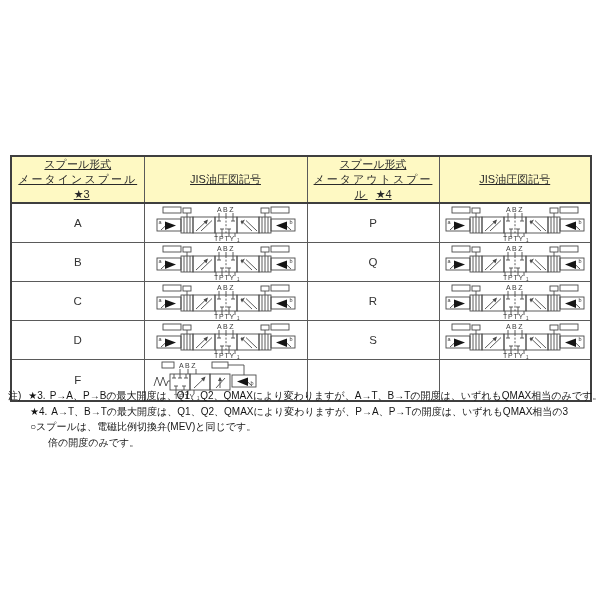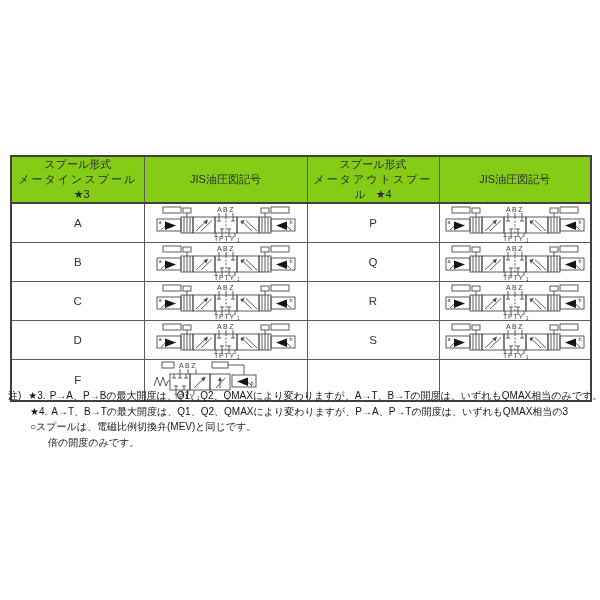--- a/index.html
+++ b/index.html
@@ -6,23 +6,23 @@
   body{width:600px;height:600px;font-family:"Liberation Sans","DejaVu Sans",sans-serif;color:#222;}
   .page{position:relative;width:600px;height:600px;overflow:hidden;background:#fff;}
 
   table.spool{
     position:absolute;left:10px;top:155px;width:580px;
     border-collapse:collapse;table-layout:fixed;
     border:2px solid #3f3f3f;
   }
   table.spool th, table.spool td{border:1px solid #5a5a5a;padding:0;}
   table.spool thead th{
-    background:#84cc16;height:38px;font-weight:normal;
+    background:#fef9c3;height:38px;font-weight:normal;
     font-size:11px;color:#2a2a2a;text-align:center;vertical-align:middle;
-    border-bottom:2px solid #3f3f3f;line-height:15px;
+    border-bottom:2px solid #3f3f3f;line-height:15px;text-decoration:underline;
   }
   .hdr-line2{letter-spacing:2px;}
   .hdr-star{letter-spacing:0;margin-left:8px;}
   table.spool tbody td{
     height:36px;text-align:center;vertical-align:middle;
     font-size:11.5px;color:#333;background:#fff;
   }
   .sym-wrap{display:flex;justify-content:center;align-items:center;height:100%;}
   .sym-wrap.left{justify-content:flex-start;padding-left:5px;}
   .sym-wrap svg{display:block;}

